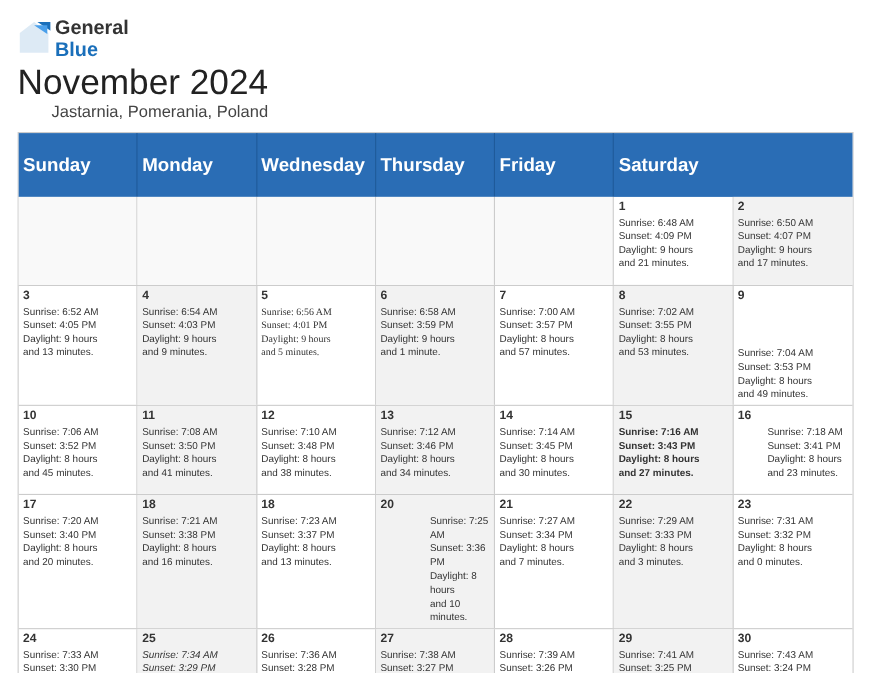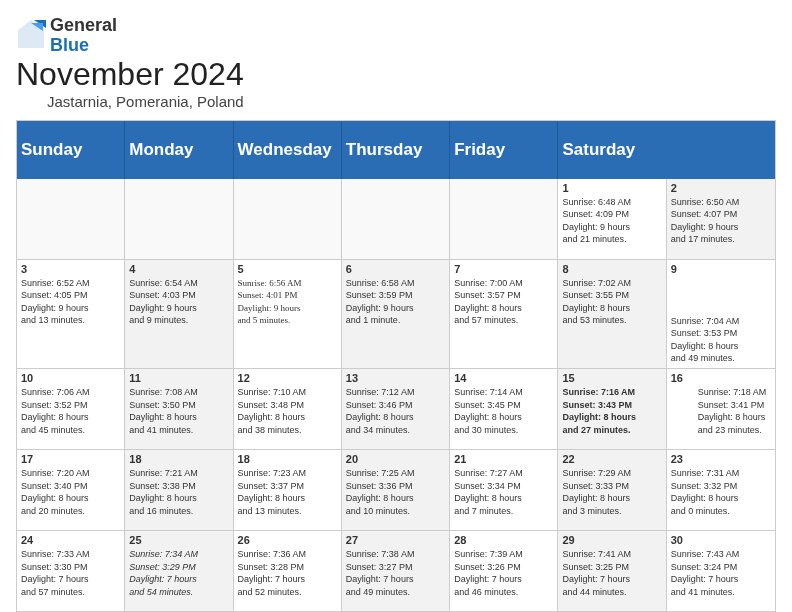--- a/index.html
+++ b/index.html
@@ -282,21 +282,21 @@
           </div>
           <div class="cal-cell">
             <span class="day-num">18</span>
             <div class="day-info" style="white-space: pre-line;">Sunrise: 7:23 AM
 Sunset: 3:37 PM
 Daylight: 8 hours
 and 13 minutes.</div>
           </div>
           <div class="cal-cell shaded">
             <span class="day-num">20</span>
-            <div class="day-info" style="white-space: pre-line;">Sunrise: 7:25 AM
+            <div class="day-info" style="white-space: pre-line; margin-left: 45px;">Sunrise: 7:25 AM
 Sunset: 3:36 PM
 Daylight: 8 hours
 and 10 minutes.</div>
           </div>
           <div class="cal-cell">
             <span class="day-num">21</span>
             <div class="day-info" style="white-space: pre-line;">Sunrise: 7:27 AM
 Sunset: 3:34 PM
 Daylight: 8 hours
 and 7 minutes.</div>

